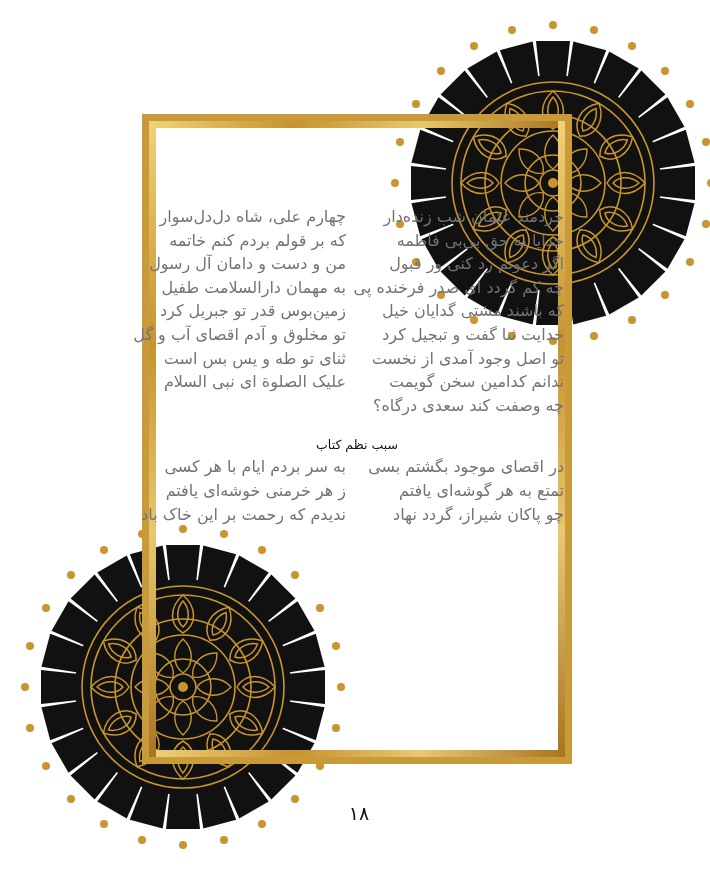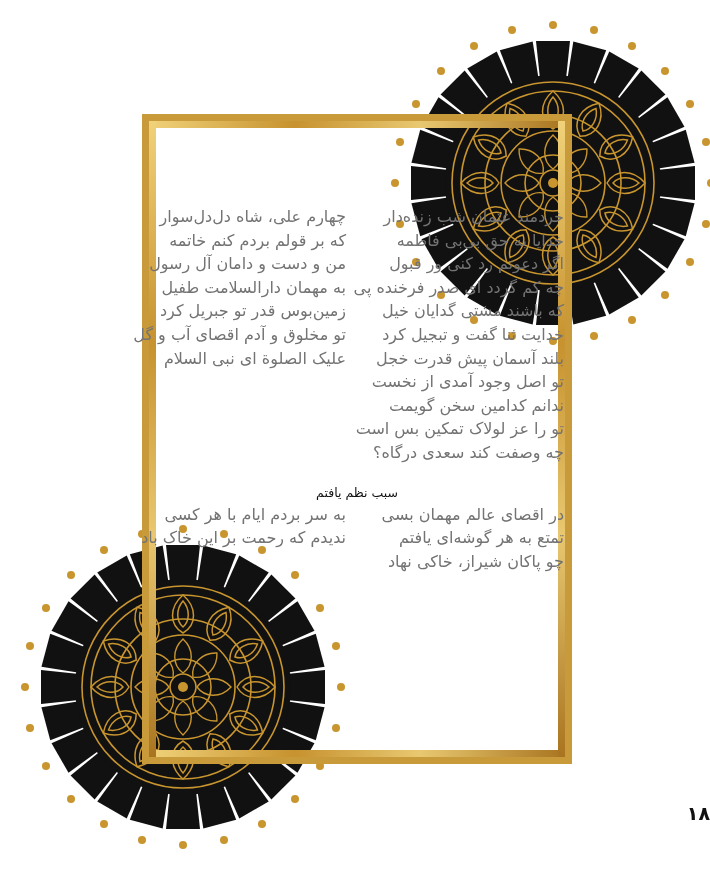--- a/index.html
+++ b/index.html
@@ -120,25 +120,24 @@
   #closing-block {
     margin-top: 2px;
   }
 
   
   #page-number {
     position: absolute;
     left: 8px;
     right: 0;
     bottom: 60px;
-    text-align: right;
+    text-align: center;
     font-size: 19px;
     color: #111111;
     direction: rtl;
-    font-weight: bold;
   }
 </style>
 </head>
 <body>
 
 <div id="page">
 
   <div class="mandala" id="mandala-top-right">
     <svg viewBox="0 0 330 330" width="330" height="330" aria-hidden="true">
       <g transform="translate(165,165)">
@@ -541,47 +540,47 @@
   <div id="content">
 
     <div class="couplet-block">
       <div class="hemistich-col right">
         <span class="verse-line">خردمند عثمان شب زنده‌دار</span>
         <span class="verse-line">خدایا به حق بی‌بی فاطمه</span>
         <span class="verse-line">اگر دعوتم رد کنی ور قبول</span>
         <span class="verse-line">چه کم گردد ای صدر فرخنده پی</span>
         <span class="verse-line">که باشند مشتی گدایان خیل</span>
         <span class="verse-line">خدایت ثنا گفت و تبجیل کرد</span>
-        <span class="verse-line">بلند آسمان پیش قدرت خجل</span>
         <span class="verse-line">تو اصل وجود آمدی از نخست</span>
         <span class="verse-line">ندانم کدامین سخن گویمت</span>
-        <span class="verse-line">تو را عز لولاک تمکین بس است</span>
         <span class="verse-line">چه وصفت کند سعدی درگاه؟</span>
       </div>
       <div class="hemistich-col left">
         <span class="verse-line">چهارم علی، شاه دل‌دل‌سوار</span>
         <span class="verse-line">که بر قولم بردم کنم خاتمه</span>
         <span class="verse-line">من و دست و دامان آل رسول</span>
         <span class="verse-line">به مهمان دارالسلامت طفیل</span>
         <span class="verse-line">زمین‌بوس قدر تو جبریل کرد</span>
         <span class="verse-line">تو مخلوق و آدم اقصای آب و گل</span>
+        <span class="verse-line">ثنای تو طه و یس بس است</span>
         <span class="verse-line">علیک الصلوة ای نبی السلام</span>
       </div>
     </div>
 
-    <div class="section-heading">سبب نظم یافتم</div>
+    <div class="section-heading">سبب نظم کتاب</div>
 
     <div class="couplet-block" id="closing-block">
       <div class="hemistich-col right">
-        <span class="verse-line">در اقصای عالم مهمان بسی</span>
+        <span class="verse-line">در اقصای موجود بگشتم بسی</span>
         <span class="verse-line">تمتع به هر گوشه‌ای یافتم</span>
-        <span class="verse-line">چو پاکان شیراز، خاکی نهاد</span>
+        <span class="verse-line">چو پاکان شیراز، گردد نهاد</span>
       </div>
       <div class="hemistich-col left">
         <span class="verse-line">به سر بردم ایام با هر کسی</span>
+        <span class="verse-line">ز هر خرمنی خوشه‌ای یافتم</span>
         <span class="verse-line">ندیدم که رحمت بر این خاک باد</span>
       </div>
     </div>
 
   </div>
 
   <div id="page-number">۱۸</div>
 
 </div>
 

